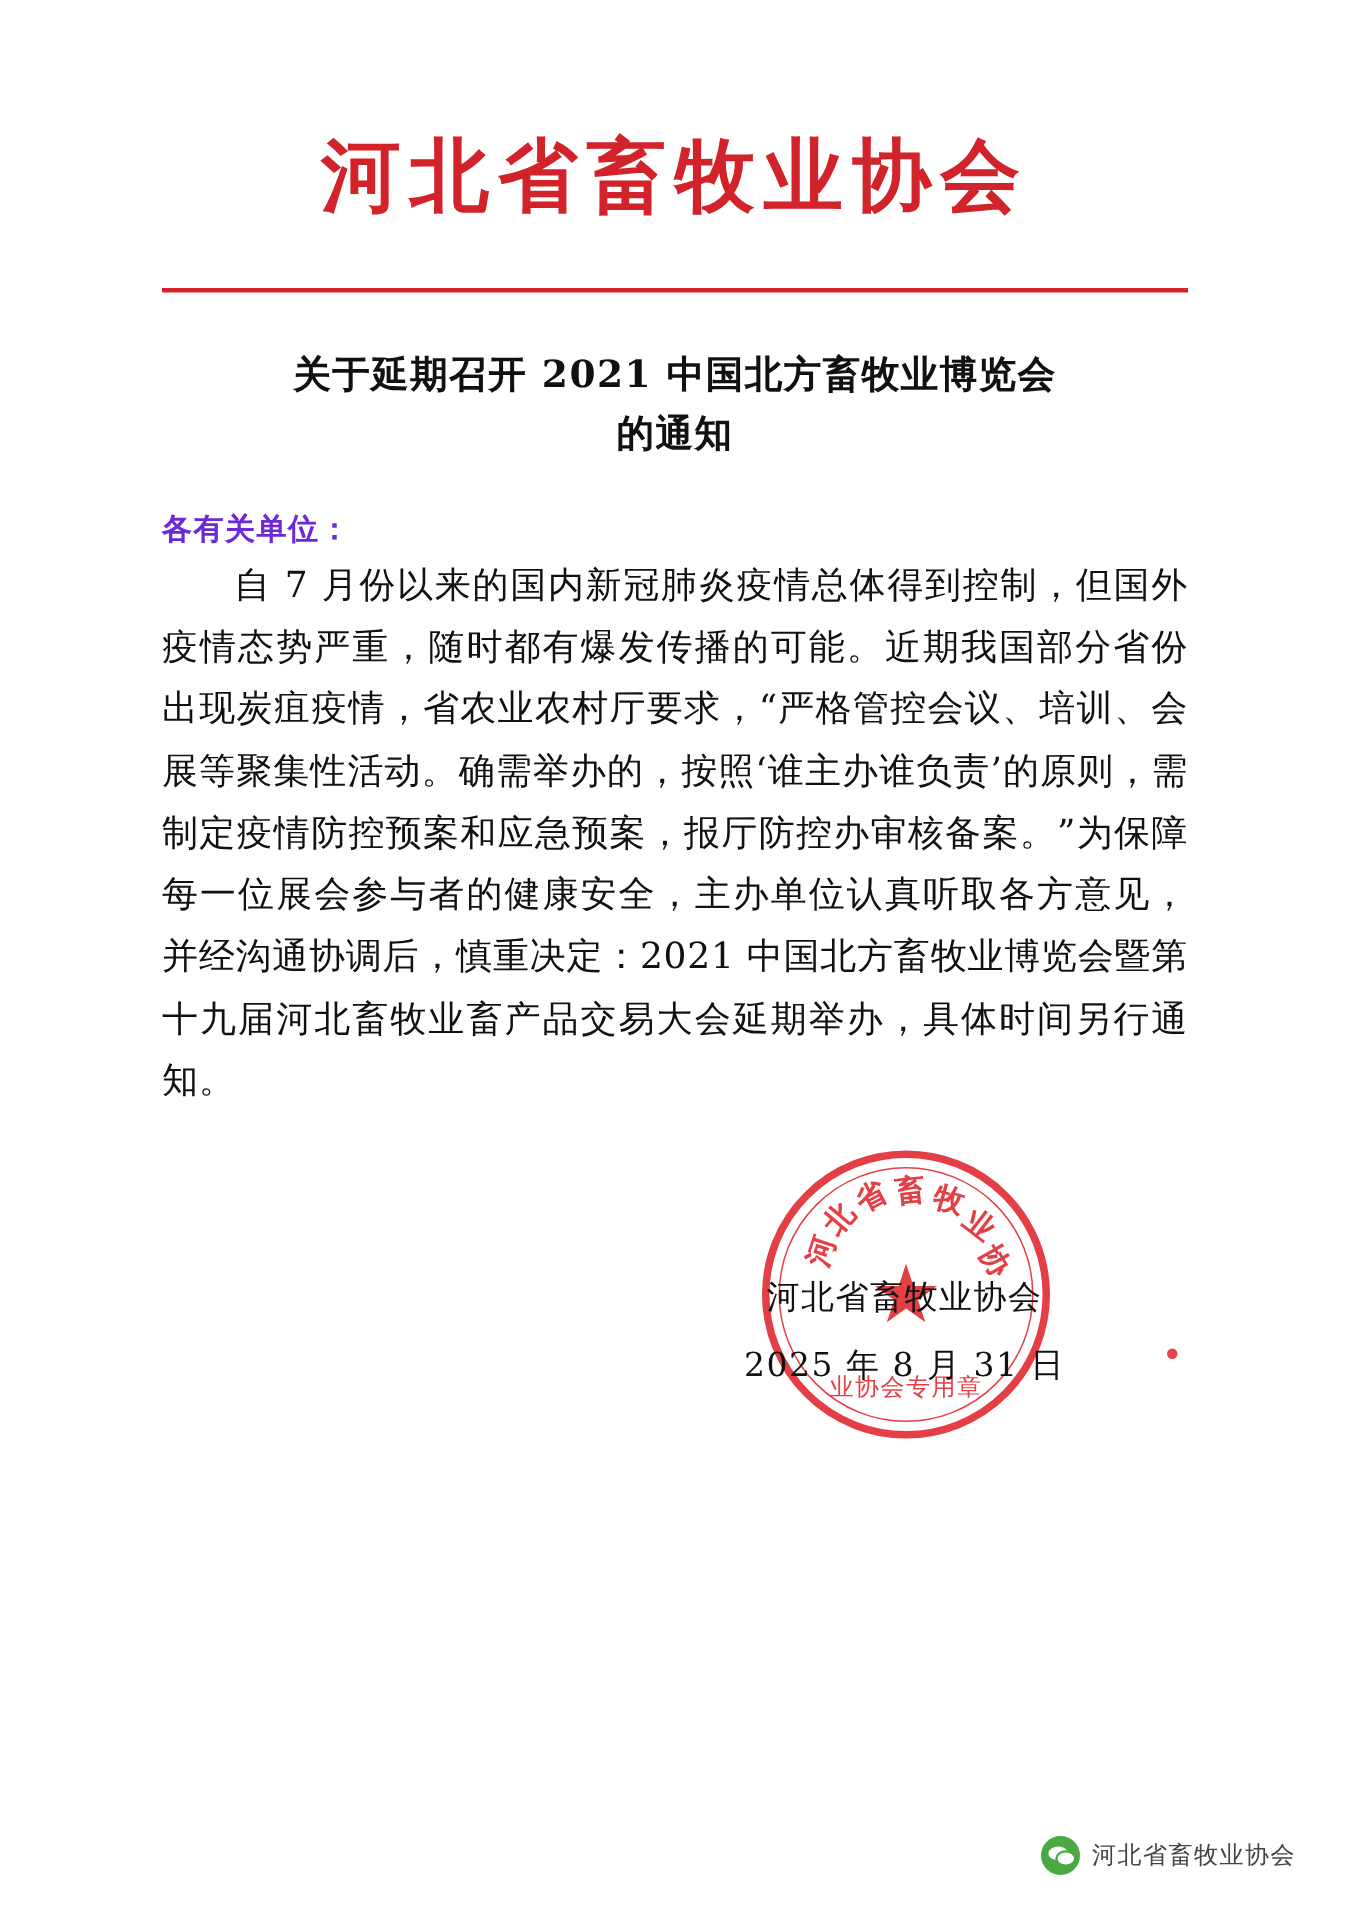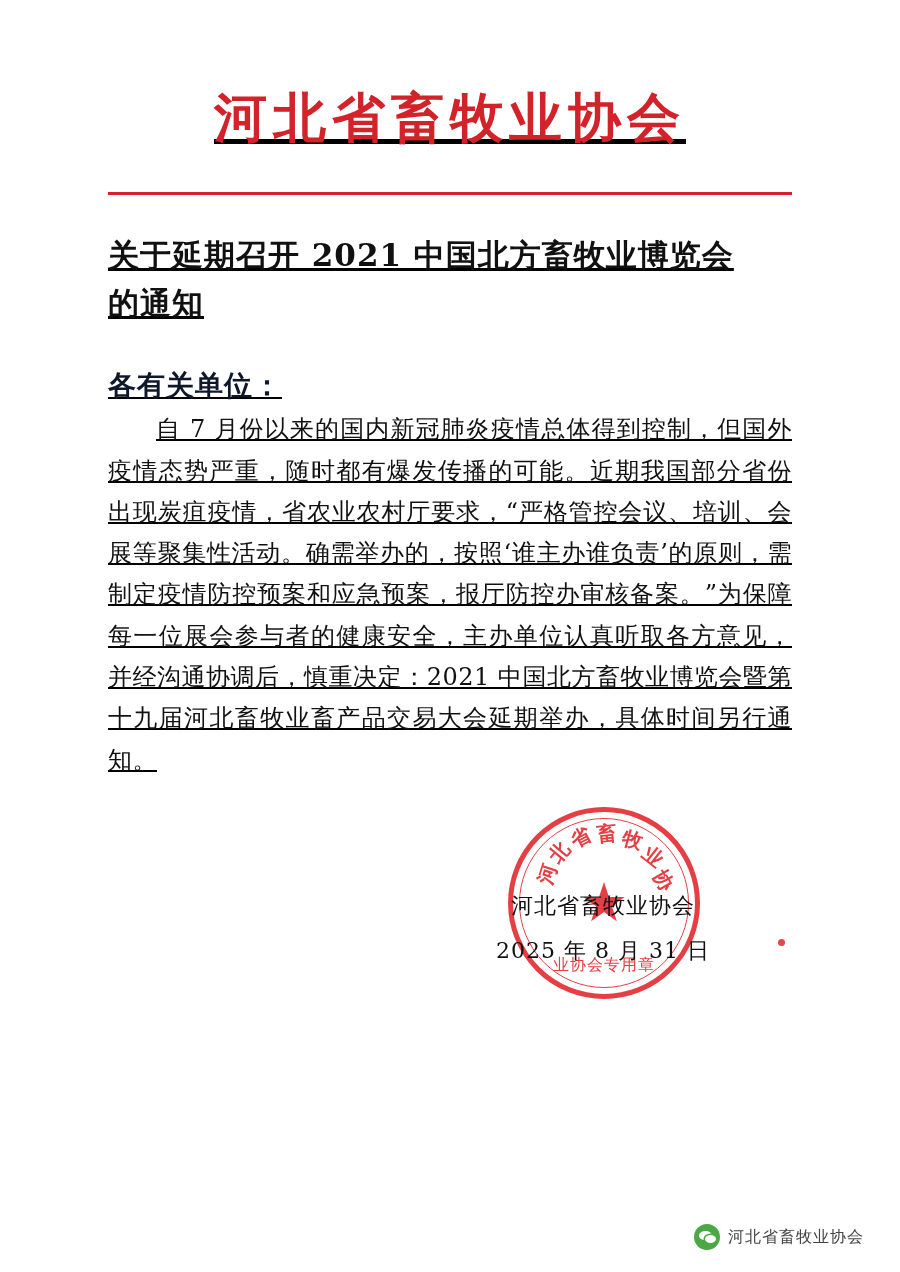--- a/index.html
+++ b/index.html
@@ -14,21 +14,20 @@
     overflow: hidden;
     position: relative;
   }
 
   .page {
     position: relative;
     width: 900px;
     height: 1272px;
     box-sizing: border-box;
     padding: 0 108px;
-    text-decoration: underline;
   }
 
   
   .letterhead {
     padding-top: 88px;
     text-align: center;
   }
   .letterhead-title {
     color: #d2232a;
     font-family: "DejaVu Serif", "Liberation Serif", serif;
@@ -41,36 +40,37 @@
   .letterhead-rule {
     margin-top: 46px;
     height: 3px;
     background: #d2232a;
     width: 100%;
   }
 
   
   .doc-title {
     margin-top: 36px;
-    font-weight: bold;
-    font-size: 31px;
+    text-align: center;
+    font-weight: bold;
+    font-size: 25px;
     line-height: 1.55;
     color: #111111;
     letter-spacing: 1px;
   }
   .doc-title div {
     white-space: nowrap;
   }
 
   
   .salutation {
-    margin-top: 40px;
-    font-weight: bold;
-    font-size: 28px;
-    color: #0f172a;
+    margin-top: 30px;
+    font-weight: bold;
+    font-size: 20px;
+    color: #6d28d9;
     letter-spacing: 1px;
   }
 
   .para {
     margin-top: 4px;
     font-size: 24px;
     line-height: 1.72;
     color: #111111;
     text-align: justify;
     text-indent: 2em;

